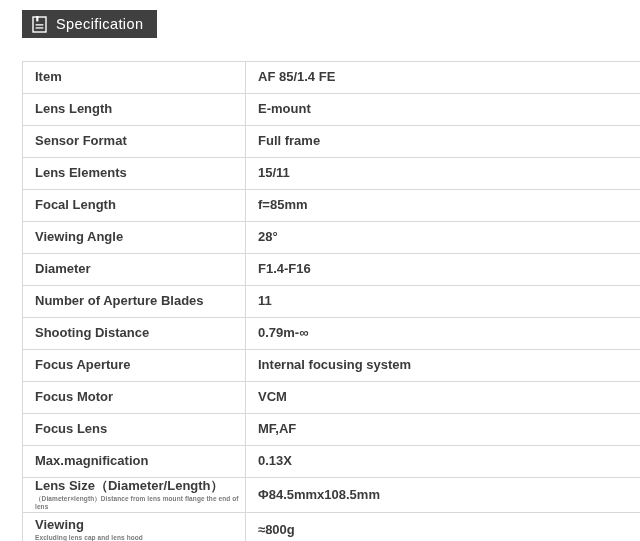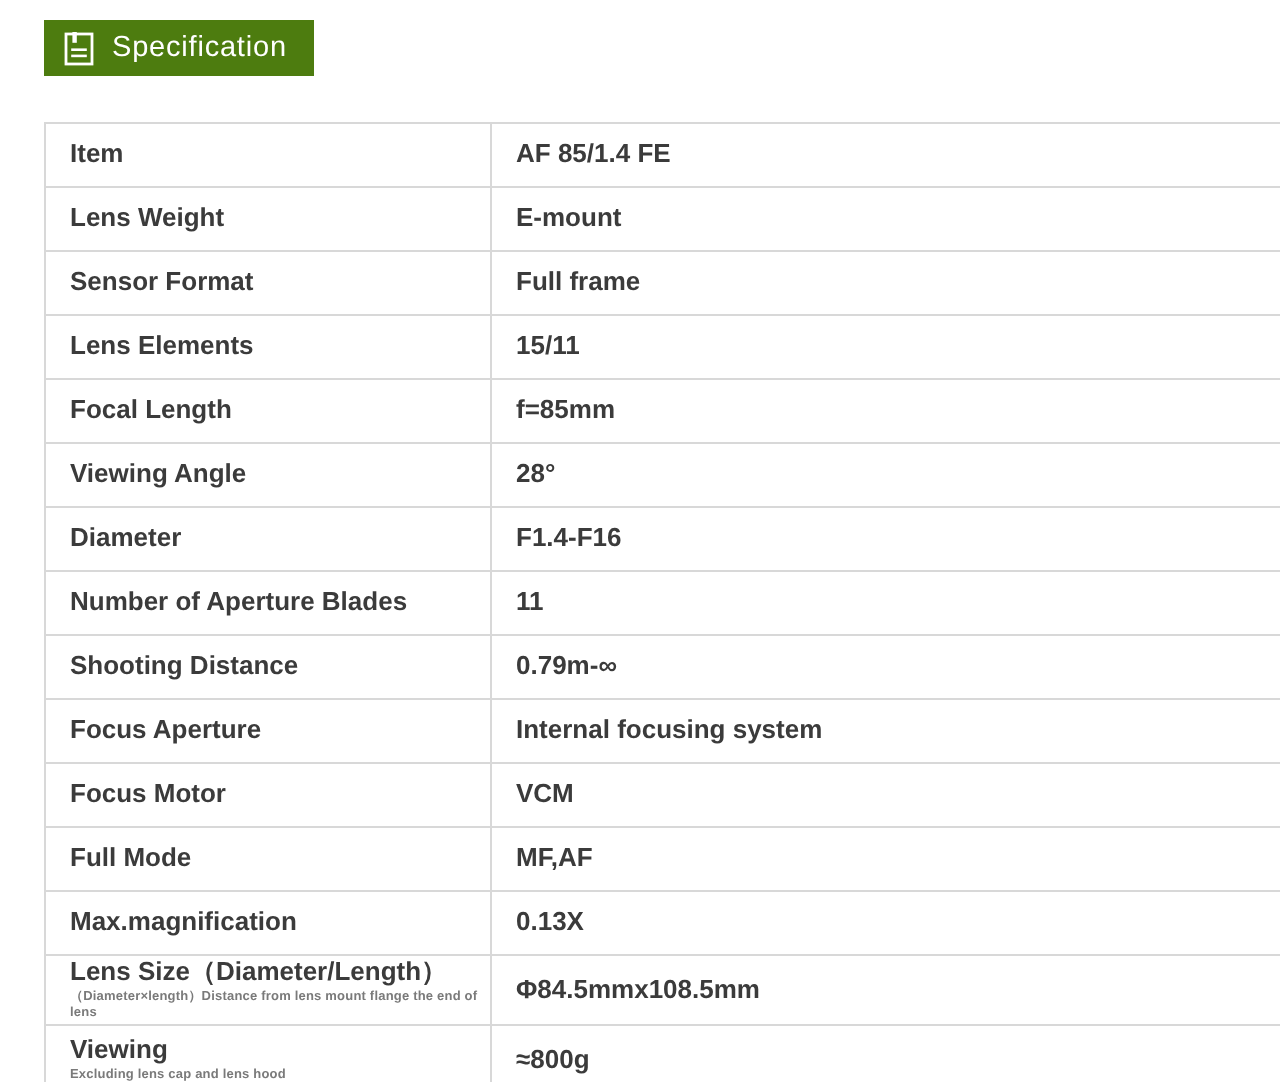--- a/index.html
+++ b/index.html
@@ -18,21 +18,21 @@
     position: relative;
     width: 640px;
     height: 541px;
     box-sizing: border-box;
   }
   .title-bar {
     position: absolute;
     left: 22px;
     top: 10px;
     height: 28px;
-    background: #4d7c0f;
+    background: #404040;
     color: #ffffff;
     display: flex;
     align-items: center;
     padding: 0 14px 0 10px;
     box-sizing: border-box;
   }
   .title-icon {
     width: 15px;
     height: 17px;
     margin-right: 9px;
@@ -109,21 +109,21 @@
   <table class="spec-table">
     <tbody>
       <tr>
         <td class="label">
             <span class="label-main">Item</span>
           </td>
         <td class="value">AF 85/1.4 FE</td>
       </tr>
       <tr>
         <td class="label">
-            <span class="label-main">Lens Weight</span>
+            <span class="label-main">Lens Length</span>
           </td>
         <td class="value">E-mount</td>
       </tr>
       <tr>
         <td class="label">
             <span class="label-main">Sensor Format</span>
           </td>
         <td class="value">Full frame</td>
       </tr>
       <tr>
@@ -169,21 +169,21 @@
         <td class="value">Internal focusing system</td>
       </tr>
       <tr>
         <td class="label">
             <span class="label-main">Focus Motor</span>
           </td>
         <td class="value">VCM</td>
       </tr>
       <tr>
         <td class="label">
-            <span class="label-main">Full Mode</span>
+            <span class="label-main">Focus Lens</span>
           </td>
         <td class="value">MF,AF</td>
       </tr>
       <tr>
         <td class="label">
             <span class="label-main">Max.magnification</span>
           </td>
         <td class="value">0.13X</td>
       </tr>
       <tr class="tall">

